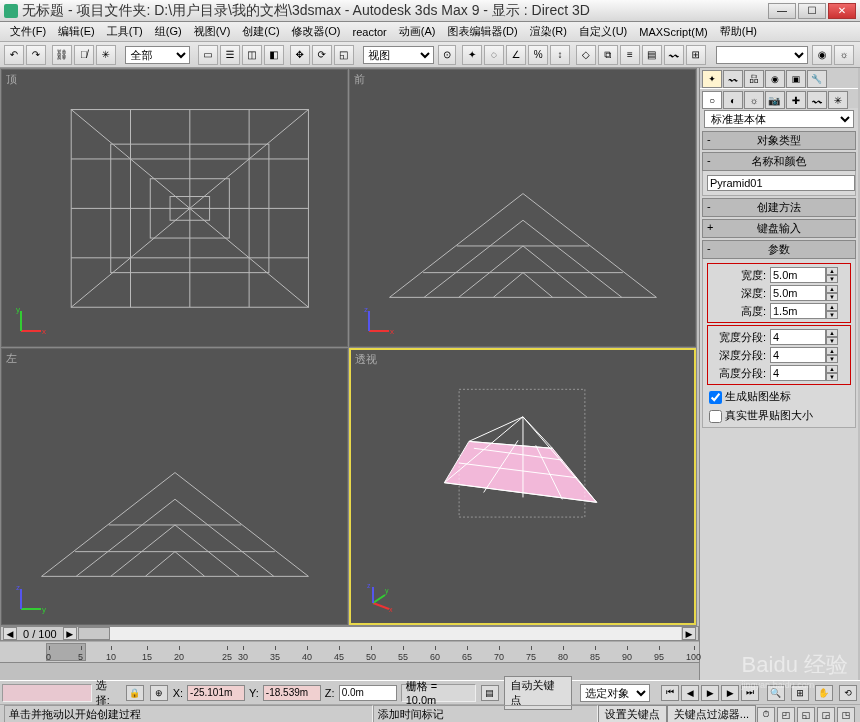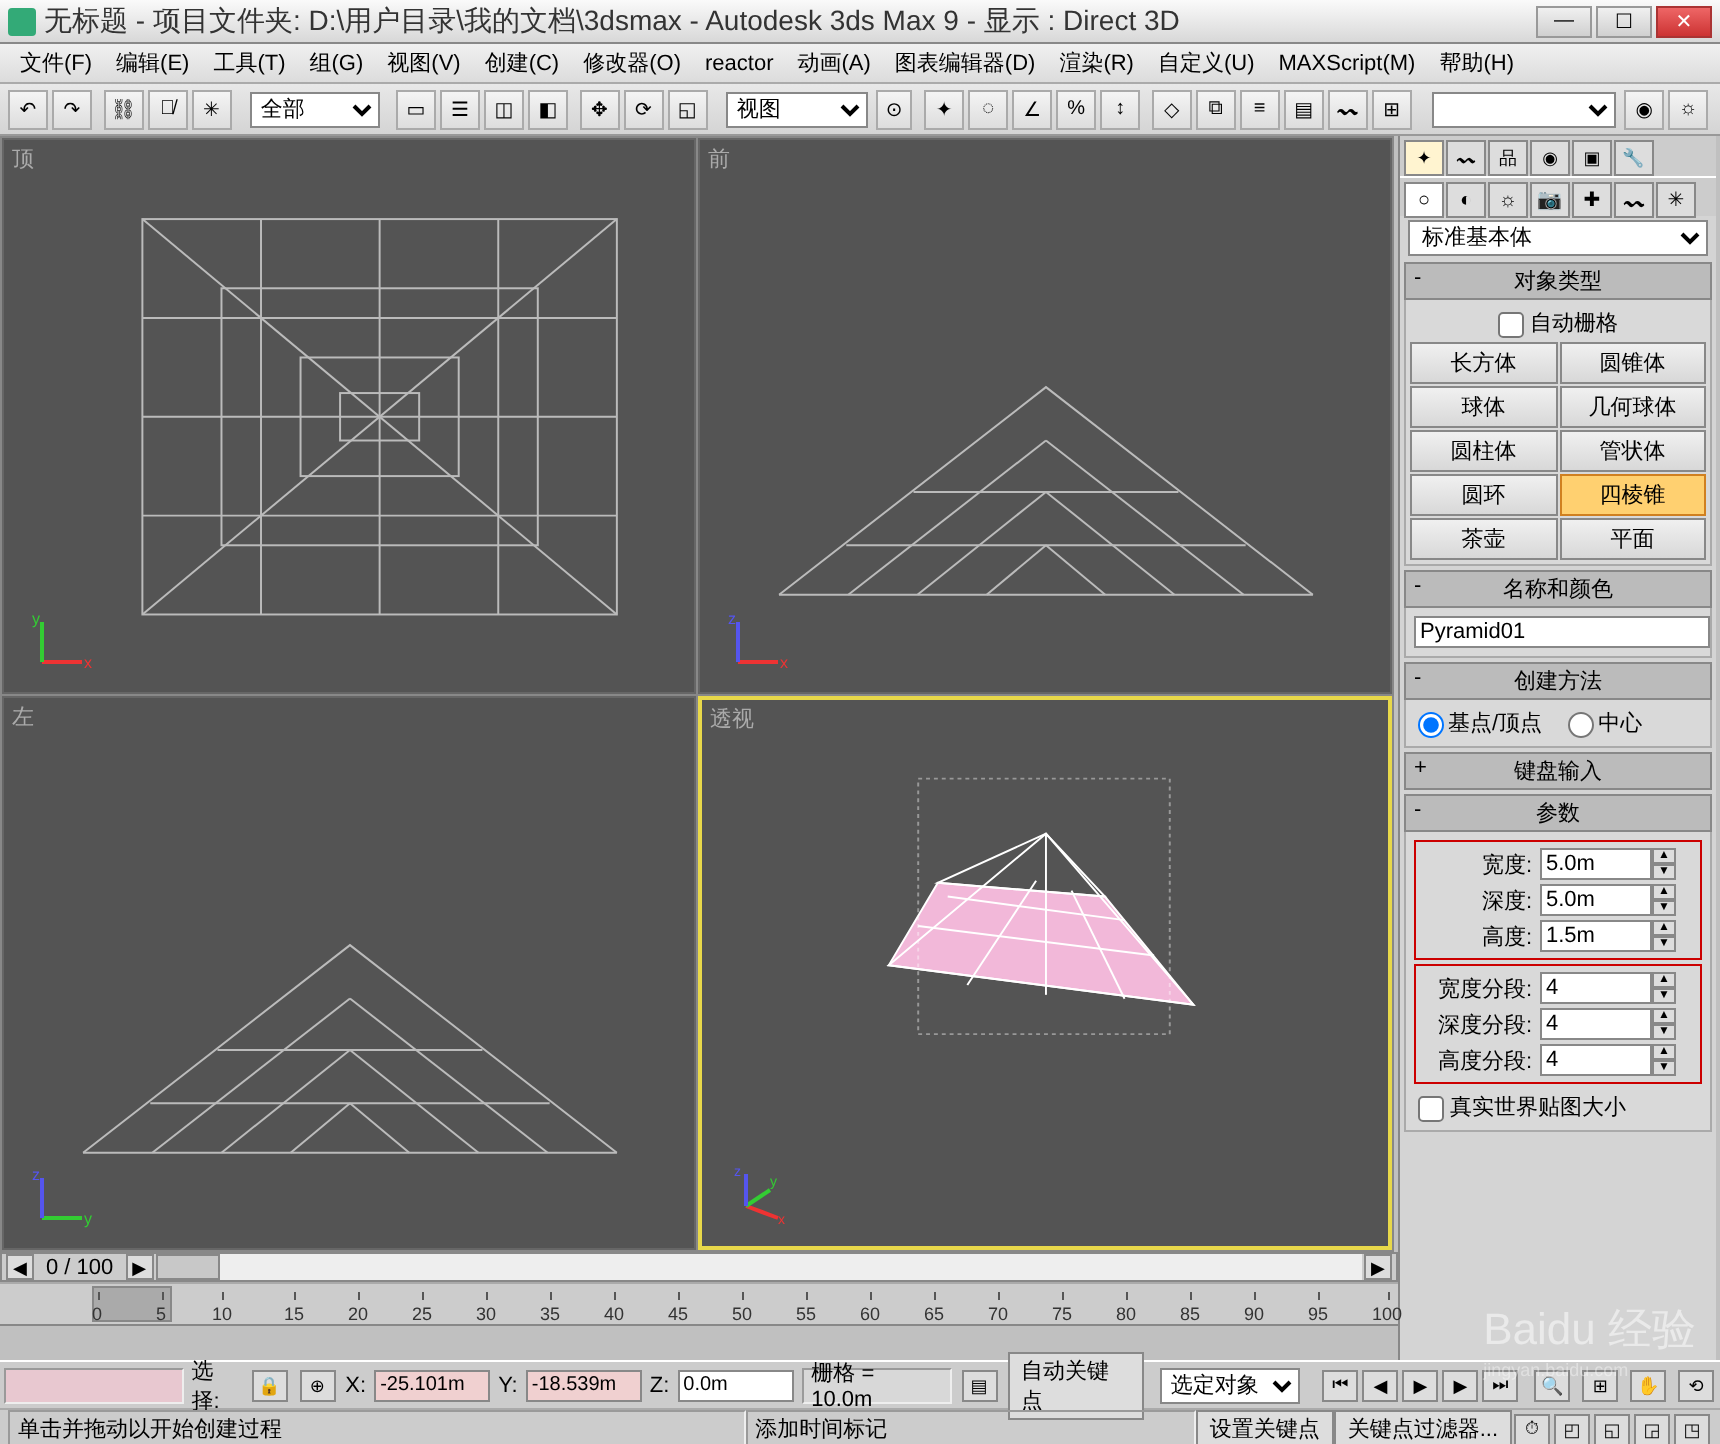--- a/index.html
+++ b/index.html
@@ -297,21 +297,21 @@
         <div class="sb-arrow">▶</div>
       </div>
       <div class="timeline">
         <div class="time-slider"></div>
         <div class="time-ruler" id="time-ruler">
             <div class="tick" style="left: 0px;">0</div>
             <div class="tick" style="left: 32px;">5</div>
             <div class="tick" style="left: 60px;">10</div>
             <div class="tick" style="left: 96px;">15</div>
             <div class="tick" style="left: 128px;">20</div>
-            <div class="tick" style="left: 160px; margin-top: 48px;">25</div>
+            <div class="tick" style="left: 176px; margin-top: 48px;">25</div>
             <div class="tick" style="left: 192px;">30</div>
             <div class="tick" style="left: 224px;">35</div>
             <div class="tick" style="left: 256px;">40</div>
             <div class="tick" style="left: 288px;">45</div>
             <div class="tick" style="left: 320px;">50</div>
             <div class="tick" style="left: 352px;">55</div>
             <div class="tick" style="left: 384px;">60</div>
             <div class="tick" style="left: 416px;">65</div>
             <div class="tick" style="left: 448px; text-align: center;">70</div>
             <div class="tick" style="left: 480px;">75</div>
@@ -342,55 +342,34 @@
       <div class="subpanel-tab">✚</div>
       <div class="subpanel-tab">〰</div>
       <div class="subpanel-tab">✳</div>
     </div>
     <div class="dropdown-row">
       <select class="dropdown"><option>标准基本体</option></select>
     </div>
 
     <div class="rollout">
       <div class="rollout-hdr"><span class="toggle">-</span><span>对象类型</span></div>
-      <div class="rollout-body">
-        <div class="auto-grid-row"><input type="checkbox" style=""><span>自动栅格</span></div>
-        <div class="obj-grid">
-          <div class="obj-btn">长方体</div>
-          <div class="obj-btn">圆锥体</div>
-          <div class="obj-btn">球体</div>
-          <div class="obj-btn">几何球体</div>
-          <div class="obj-btn">圆柱体</div>
-          <div class="obj-btn">管状体</div>
-          <div class="obj-btn">圆环</div>
-          <div class="obj-btn selected">四棱锥</div>
-          <div class="obj-btn">茶壶</div>
-          <div class="obj-btn">平面</div>
-        </div>
-      </div>
     </div>
 
     <div class="rollout">
       <div class="rollout-hdr"><span class="toggle">-</span><span>名称和颜色</span></div>
       <div class="rollout-body">
         <div class="name-row">
           <input class="name-input" value="Pyramid01" style="">
 
         </div>
       </div>
     </div>
 
     <div class="rollout">
       <div class="rollout-hdr"><span class="toggle">-</span><span>创建方法</span></div>
-      <div class="rollout-body">
-        <div class="radio-row">
-          <input type="radio" name="cm" checked="" style=""><label>基点/顶点</label>
-          <input type="radio" name="cm" style=""><label>中心</label>
-        </div>
-      </div>
     </div>
 
     <div class="rollout">
       <div class="rollout-hdr"><span class="toggle">+</span><span>键盘输入</span></div>
     </div>
 
     <div class="rollout">
       <div class="rollout-hdr"><span class="toggle">-</span><span>参数</span></div>
       <div class="rollout-body">
         <div class="param-group-box">
@@ -450,20 +429,21 @@
               <span class="param-label">高度分段:</span>
               <div class="spinner">
                 <input value="4" style="">
                 <div class="spin-btns">
                   <div class="spin-btn">▲</div>
                   <div class="spin-btn">▼</div>
                 </div>
               </div>
             </div>
         </div>
+        <div class="check-row"><input type="checkbox" checked="" style=""><span>生成贴图坐标</span></div>
         <div class="check-row"><input type="checkbox" style=""><span>真实世界贴图大小</span></div>
       </div>
     </div>
   </div>
 </div>
 
 <div class="status-row">
   <div class="status-cell" style="width:90px;background:#e8c8d0"></div>
   <span>选择:</span>
   <div class="mini-btn">🔒</div>

